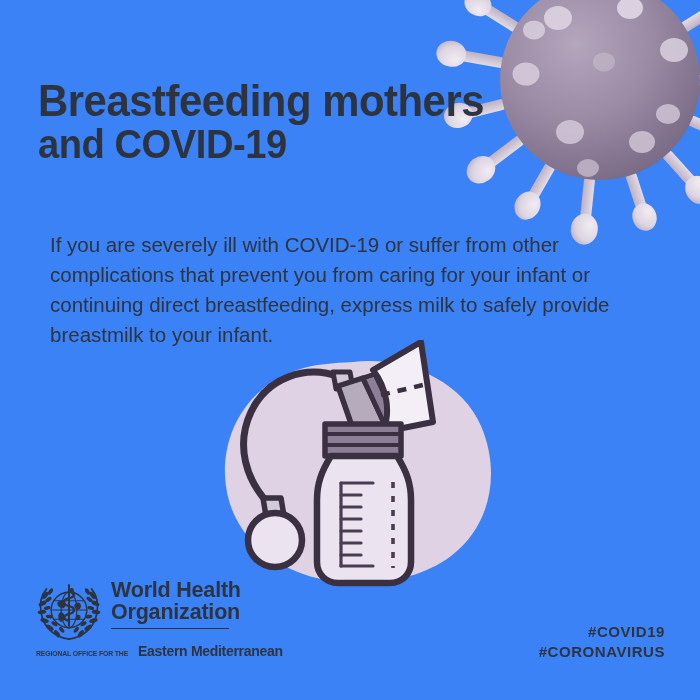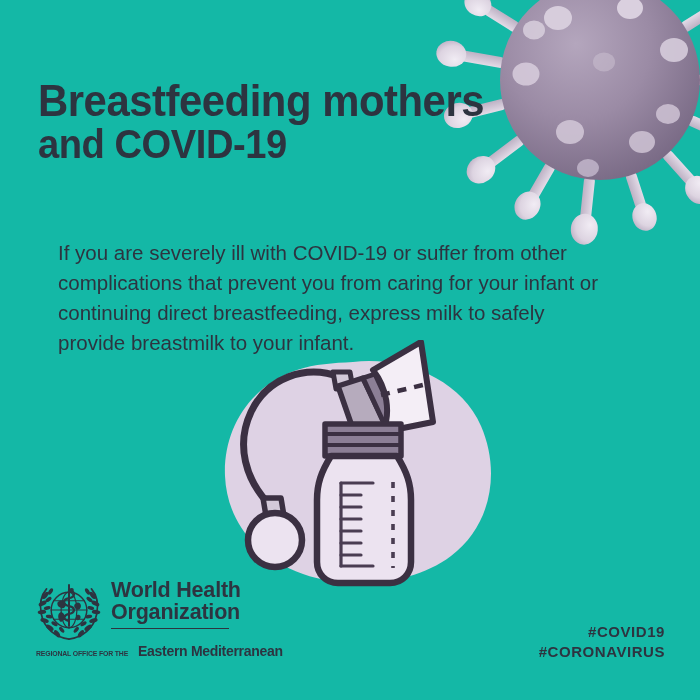--- a/index.html
+++ b/index.html
@@ -5,21 +5,21 @@
   html, body {
     margin: 0;
     padding: 0;
     background: #ffffff;
   }
   #poster {
     position: relative;
     width: 700px;
     height: 700px;
     overflow: hidden;
-    background: #14b8a6;
+    background: #3b82f6;
     font-family: "Liberation Sans", sans-serif;
     -webkit-font-smoothing: antialiased;
   }
 
   
   #virus-art {
     position: absolute;
     top: -70px;
     right: -55px;
     width: 330px;
@@ -60,21 +60,21 @@
   #body-copy {
     position: absolute;
     left: 42px;
     top: 222px;
     width: 590px;
     color: #2d3440;
     font-size: 20.5px;
     line-height: 1.47;
     font-weight: 400;
   }
-  #body-copy p { margin: 16px; }
+  #body-copy p { margin: 8px; }
 
   
   #pump-art {
     position: absolute;
     left: 205px;
     top: 340px;
     width: 300px;
     height: 255px;
   }
 

